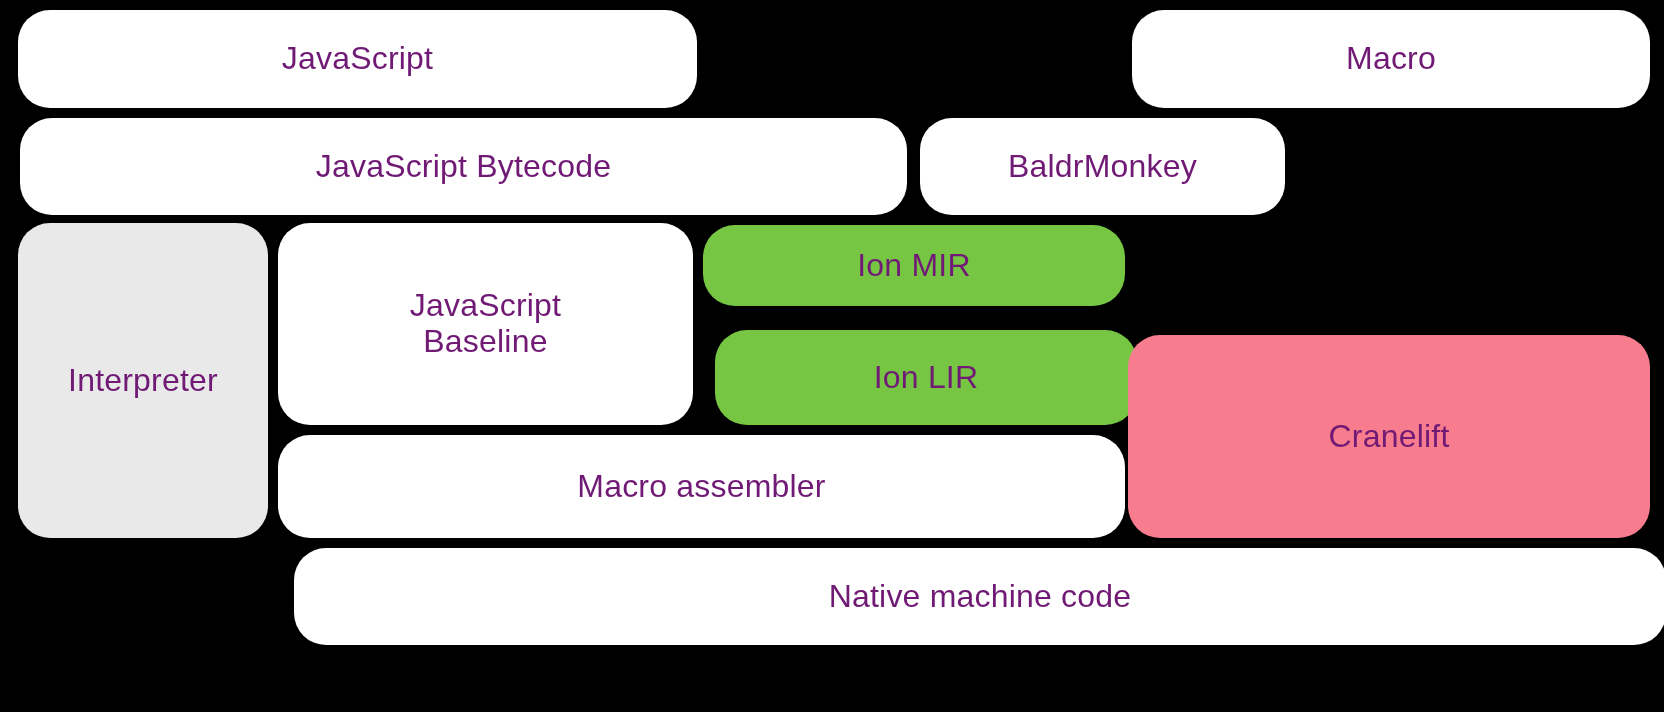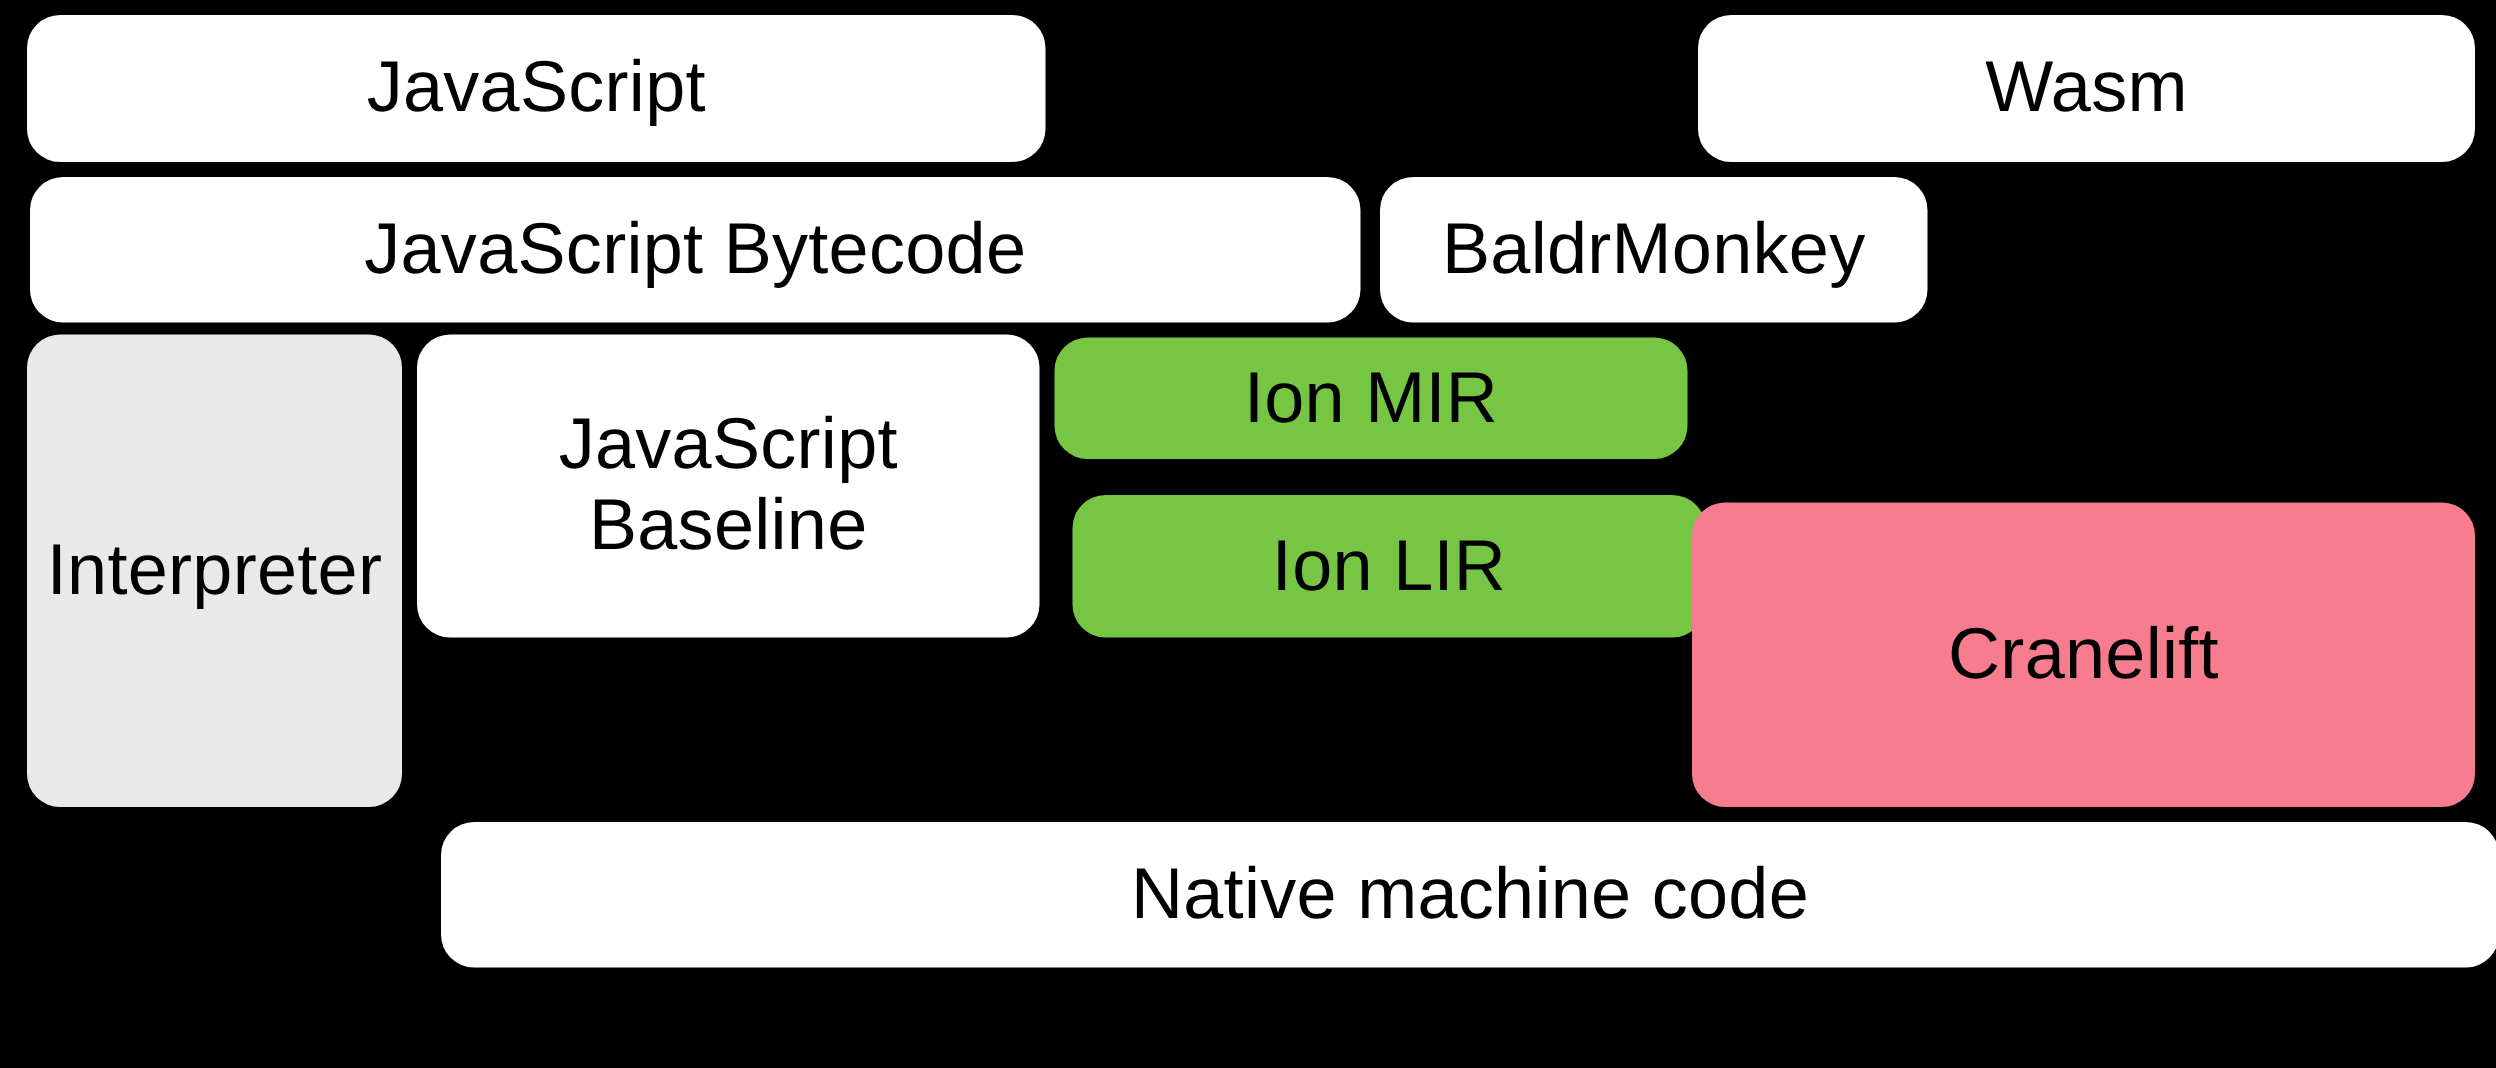--- a/index.html
+++ b/index.html
@@ -16,23 +16,23 @@
     overflow: hidden;
     font-family: "Liberation Sans", "DejaVu Sans", sans-serif;
   }
   .node {
     position: absolute;
     box-sizing: border-box;
     display: flex;
     align-items: center;
     justify-content: center;
     text-align: center;
-    border-radius: 22px;
-    color: #000000;
-    font-size: 48px;
+    border-radius: 32px;
+    color: #701a75;
+    font-size: 32px;
     font-weight: 400;
     line-height: 1.12;
     letter-spacing: 0.2px;
     padding: 0 10px;
     white-space: pre-line;
     -webkit-font-smoothing: antialiased;
   }
   .fill-white { background: #FFFFFF; }
   .fill-gray  { background: #E9E9E9; text-align: center; }
   .fill-green { background: #76C644; }
@@ -54,27 +54,28 @@
   #n-cranelift       { left: 1128px; top: 335px; width: 522px; height: 203px; }
   
   #n-native-code     { left: 294px;  top: 548px; width: 1372px; height: 97px; }
 </style>
 </head>
 <body>
 
 <div id="diagram">
 
   <div class="node fill-white" id="n-javascript">JavaScript</div>
-  <div class="node fill-white" id="n-wasm">Wasm</div>
+  <div class="node fill-white" id="n-wasm">Macro</div>
 
   <div class="node fill-white" id="n-js-bytecode">JavaScript Bytecode</div>
   <div class="node fill-white" id="n-baldrmonkey">BaldrMonkey</div>
 
   <div class="node fill-gray" id="n-interpreter">Interpreter</div>
   <div class="node fill-white" id="n-js-baseline">JavaScript
 Baseline</div>
   <div class="node fill-green" id="n-ion-mir">Ion MIR</div>
   <div class="node fill-green" id="n-ion-lir">Ion LIR</div>
+  <div class="node fill-white" id="n-macro-assembler">Macro assembler</div>
   <div class="node fill-pink" id="n-cranelift">Cranelift</div>
 
   <div class="node fill-white" id="n-native-code">Native machine code</div>
 
 </div>
 
 </body></html>

